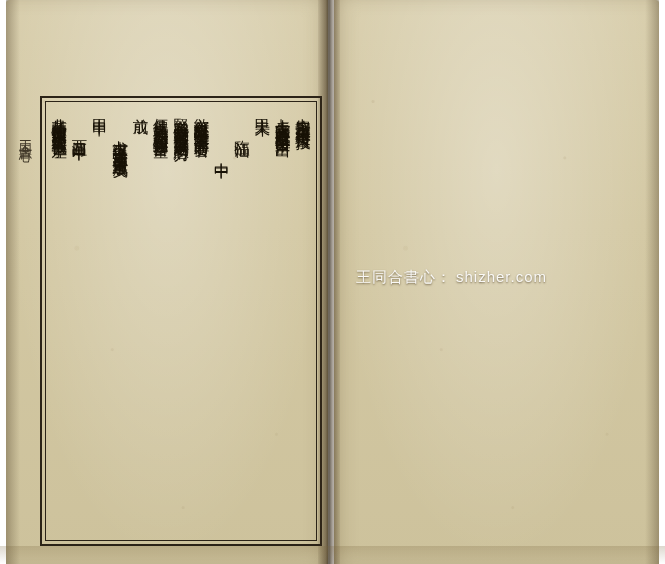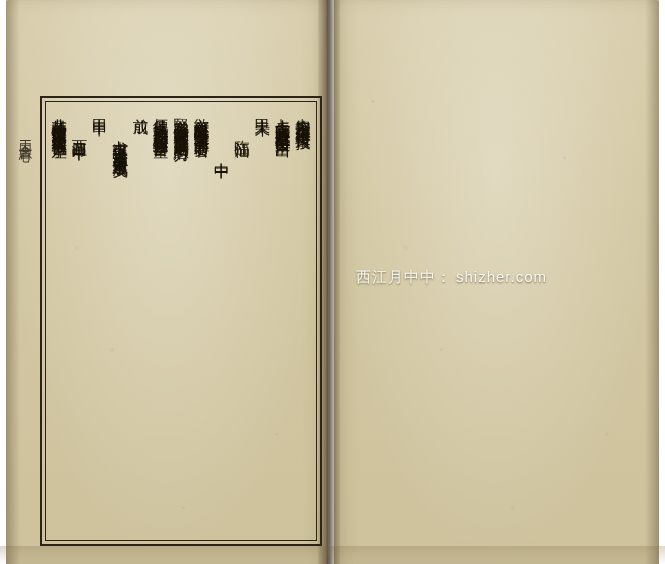--- a/index.html
+++ b/index.html
@@ -221,16 +221,16 @@
       <div class="grain"></div>
       <div class="edge-dark-right"></div>
 
     </div>
 
     <div class="gutter"></div>
     <div class="page-shadow"></div>
   </div>
 
   <div class="watermark">
-    <span>西江月中中：</span><span class="sep"></span><span>shizher.com</span>
+    <span>王同合書心：</span><span class="sep"></span><span>shizher.com</span>
   </div>
 
 </div>
 
 </body></html>

